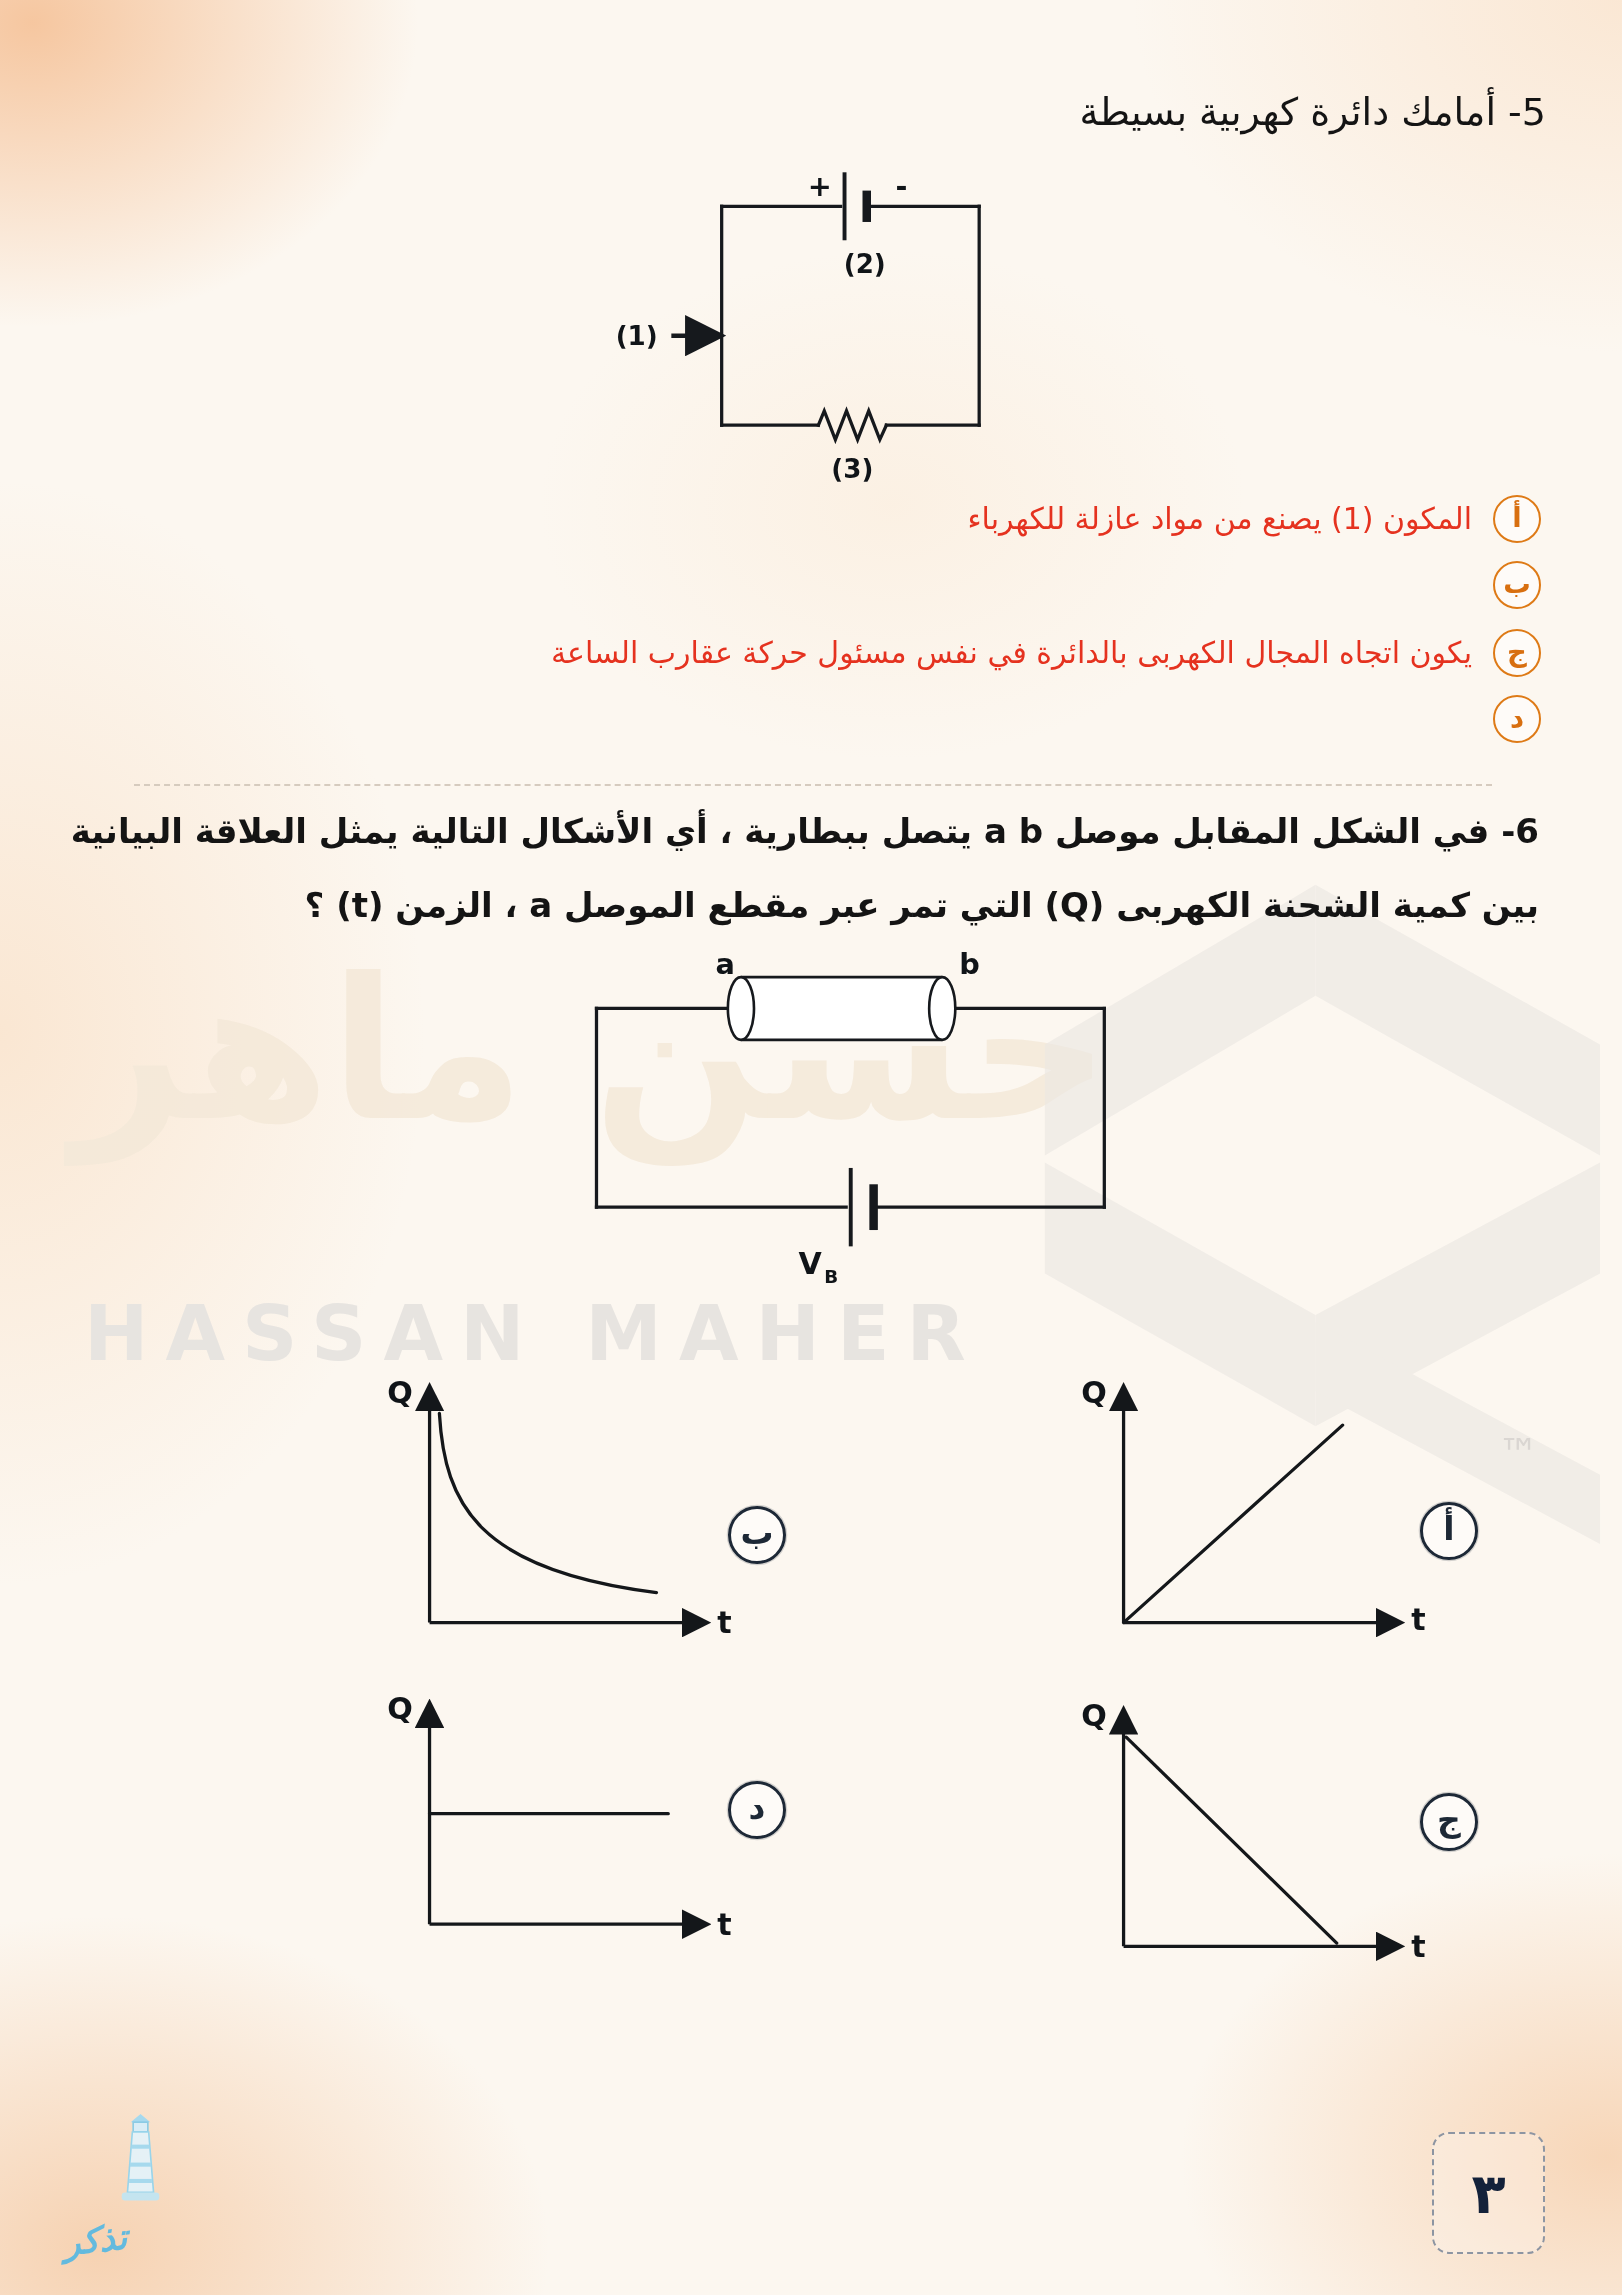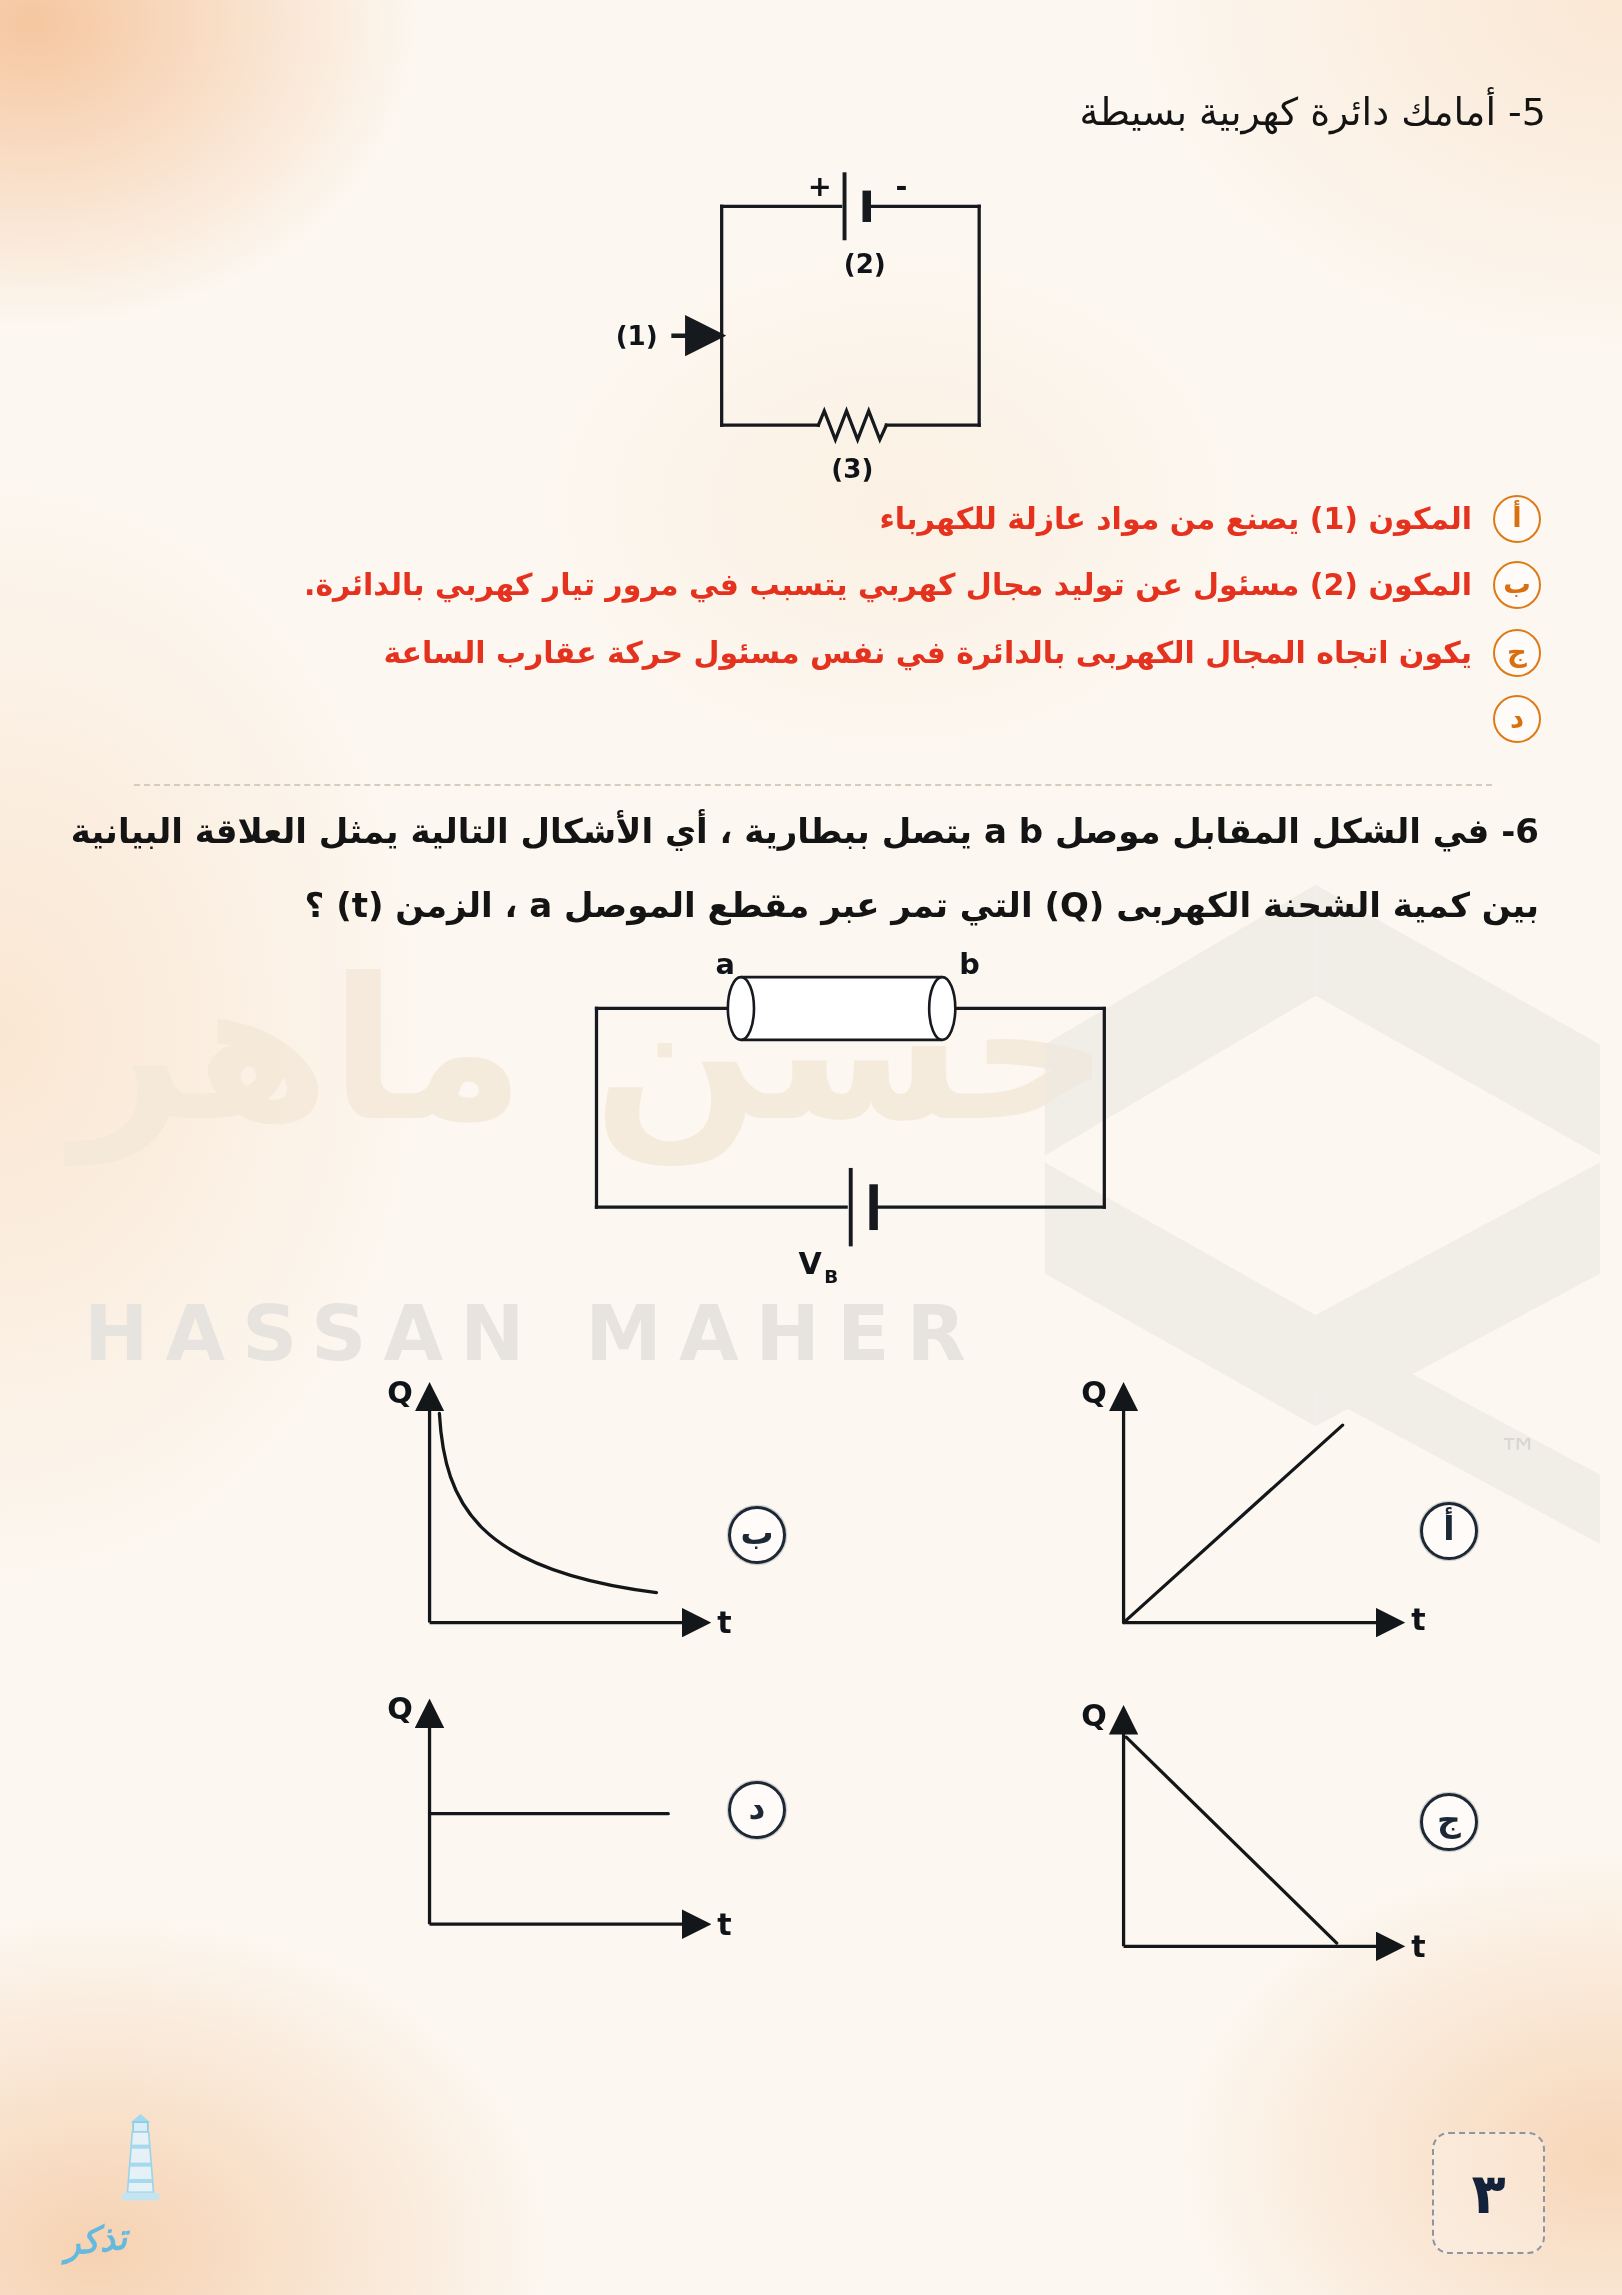--- a/index.html
+++ b/index.html
@@ -39,21 +39,21 @@
 
   .opt-row {
     position:absolute; right:82px; height:63px; display:flex; direction:rtl;
     align-items:center; gap:21px; z-index:2;
   }
   .opt-badge {
     width:48px; height:48px; border-radius:50%; border:2.6px solid #de7a16;
     color:#d86f10; font-size:27.5px; font-weight:bold; display:flex; align-items:center;
     justify-content:center; background:rgba(255,255,255,.55); flex:0 0 auto; padding-bottom:3.9px;
   }
-  .opt-text { font-size:30px; font-weight:bold; color:#e5321f; white-space:nowrap; }
+  .opt-text { font-size:30px; font-weight:normal; color:#e5321f; white-space:nowrap; }
 
   .separator {
     position:absolute; left:134px; top:784px; width:1358px; height:0;
     border-top:2.6px dashed #d2c7ba; opacity:.9; z-index:1;
   }
 
   
   .q6-line {
     position:absolute; right:84px; font-size:34px; font-weight:bold; color:#141414;
     direction:rtl; white-space:nowrap; z-index:2;
@@ -139,21 +139,20 @@
     <text x="42" y="293" font-size="40" text-anchor="middle">(1)</text>
     <text x="372" y="495" font-size="40" text-anchor="middle">(3)</text>
   </svg>
 
   <div class="opt-row" style="top:487px">
     <span class="opt-badge">أ</span>
     <span class="opt-text">المكون (1) يصنع من مواد عازلة للكهرباء</span>
   </div>
   <div class="opt-row" style="top:553px">
     <span class="opt-badge">ب</span>
-    <span class="opt-text">المكون (2) مسئول عن توليد مجال كهربي يتسبب في مرور تيار كهربي بالدائرة.</span>
   </div>
   <div class="opt-row" style="top:621px">
     <span class="opt-badge">ج</span>
     <span class="opt-text">يكون اتجاه المجال الكهربى بالدائرة في نفس مسئول حركة عقارب الساعة</span>
   </div>
   <div class="opt-row" style="top:687px">
     <span class="opt-badge">د</span>
   </div>
 
   <div class="separator"></div>

